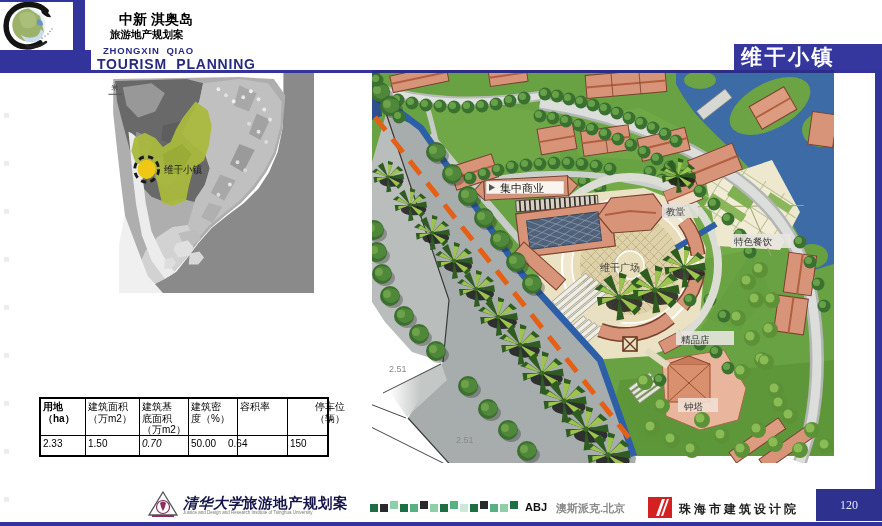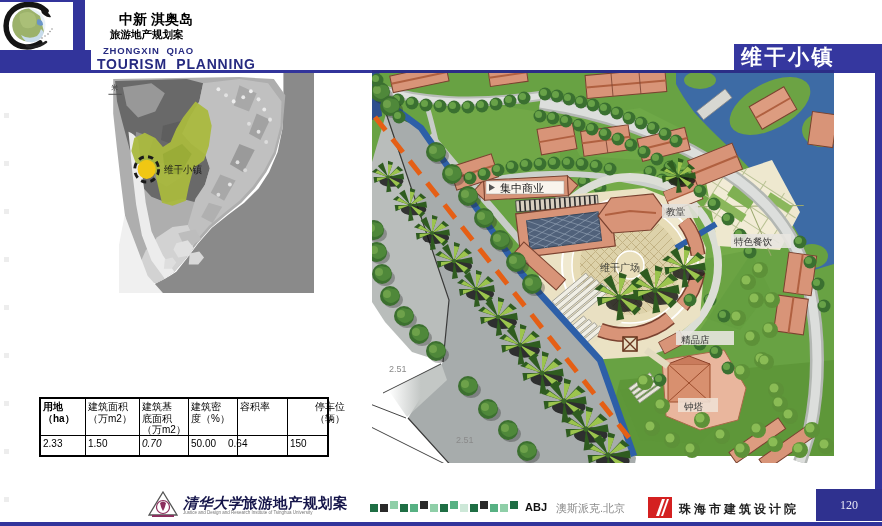--- a/index.html
+++ b/index.html
@@ -713,21 +713,21 @@
       <rect x="90" y="4" width="8" height="8" fill="#cde8d8"></rect>
       <rect x="100" y="4" width="8" height="8" fill="#1e6e44"></rect>
       <rect x="110" y="1" width="8" height="8" fill="#2a2a2a"></rect>
       <rect x="120" y="4" width="8" height="8" fill="#57b183"></rect>
       <rect x="130" y="4" width="8" height="8" fill="#8fcfa8"></rect>
       <rect x="140" y="1" width="8" height="8" fill="#1e6e44"></rect>
 </svg>
 </div>
 
 <div class="abs" style="left:525px;top:501px;font-size:11px;font-weight:bold;color:#111;">ABJ</div>
-<div class="abs" style="left:556px;top:501px;font-size:11px;color:#8a8a8a;">澳斯派克.北京</div>
+<div class="abs" style="left:556px;top:501px;font-size:11px;color:#8a8a8a;font-weight:bold;">澳斯派克.北京</div>
 
 <div class="abs" style="left:648px;top:497px;width:24px;height:21px;">
 <svg width="24" height="21" viewBox="0 0 24 21">
 <rect x="0" y="0" width="24" height="21" fill="#d42020"></rect>
 <path d="M8 19 L14 2 L17 2 L11 19 Z" fill="#fff"></path>
 <path d="M13 19 L19 2 L21 2 L15 19 Z" fill="#fff"></path>
 </svg>
 </div>
 
 <div class="abs" style="left:679px;top:501px;font-size:12px;font-weight:bold;color:#222;letter-spacing:3px;">珠海市建筑设计院</div>

